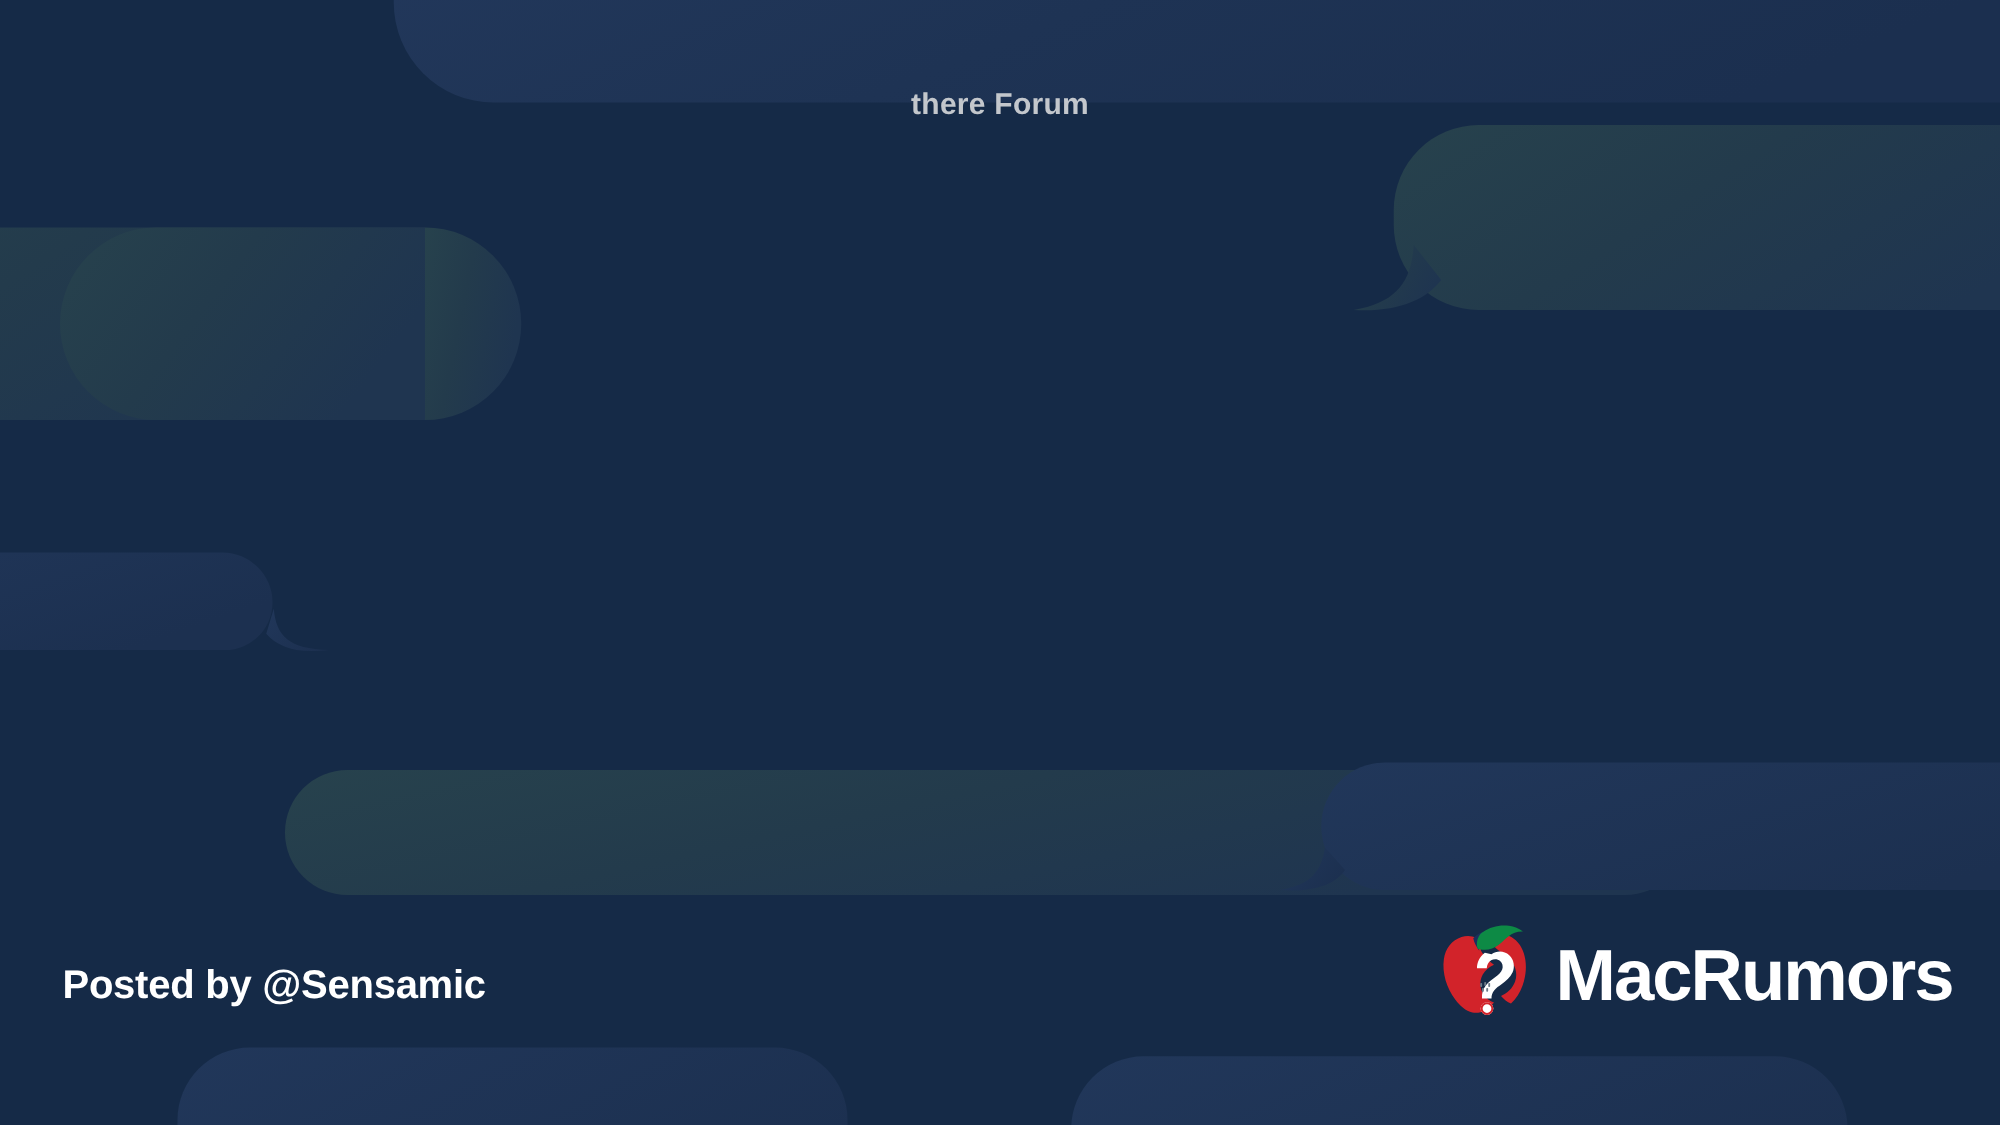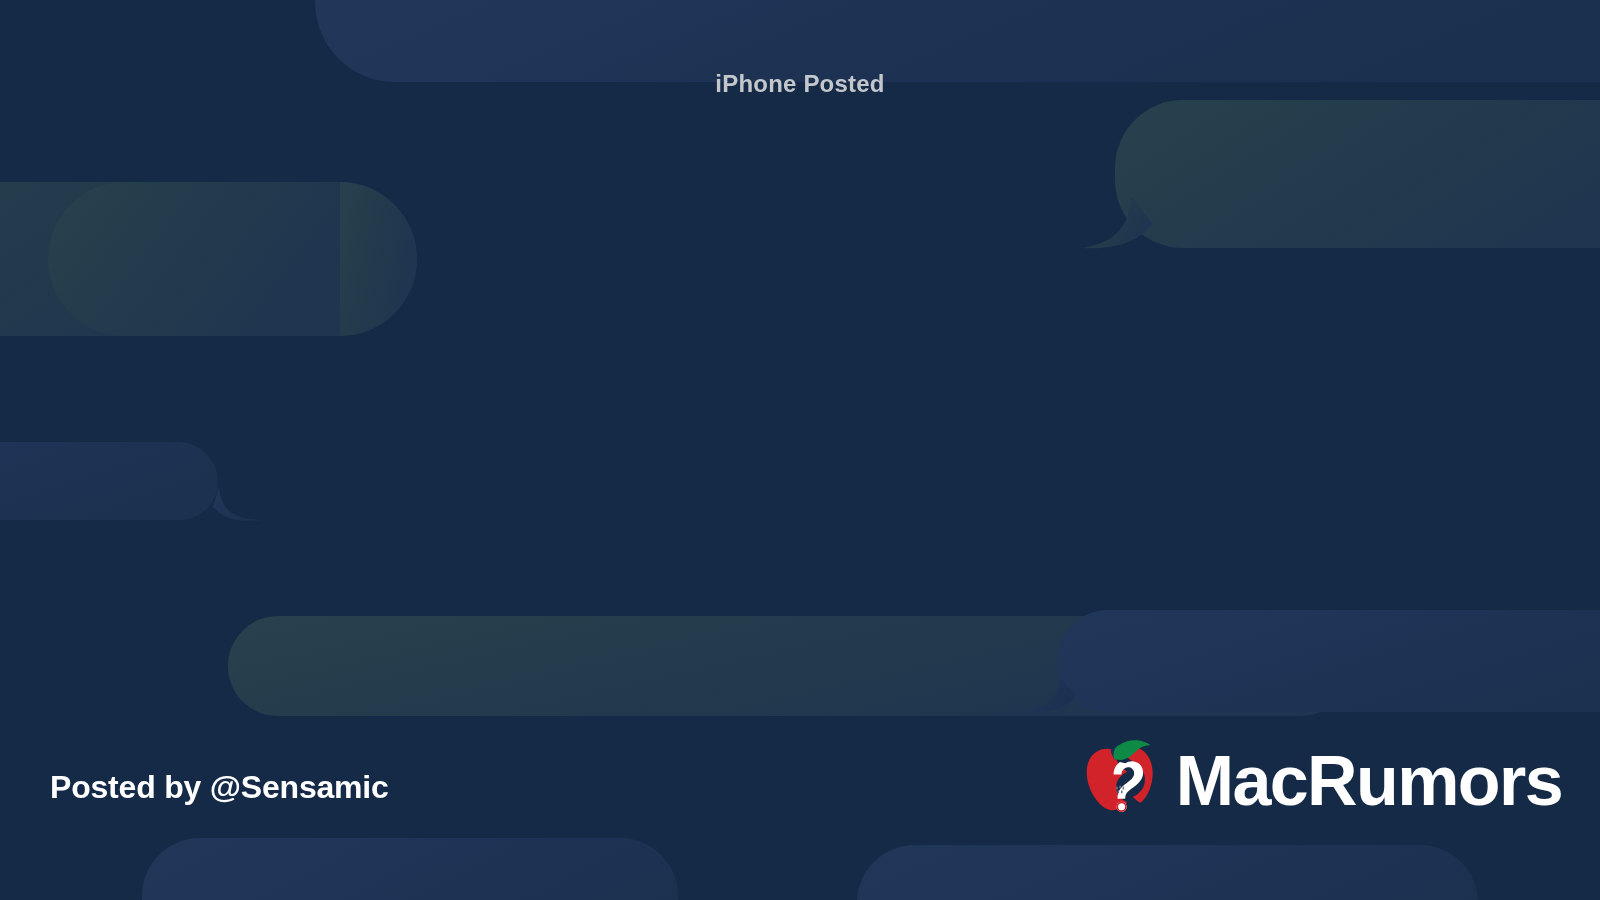--- a/index.html
+++ b/index.html
@@ -71,21 +71,21 @@
     right: 38px;
     top: 736px;
     height: 86px;
     display: flex;
     align-items: center;
     gap: 4px;
   }
   #brand-mark { width: 74px; height: 86px; display: block; }
   #brand-word {
     color: #ffffff;
-    font-size: 70px;
+    font-size: 58px;
     font-weight: bold;
     letter-spacing: -1.6px;
     line-height: 1;
     position: relative;
     top: 2px;
     margin-left: 16px;
   }
 </style>
 </head>
 <body>
@@ -140,21 +140,21 @@
     </g>
 
     <g>
       <path d="M 200 838 H 620 a 58 58 0 0 1 58 58 V 980 H 142 V 896 a 58 58 0 0 1 58 -58 Z" fill="url(#gnavy2)"></path>
     </g>
     <g>
       <path d="M 915 845 H 1420 a 58 58 0 0 1 58 58 V 980 H 857 V 903 a 58 58 0 0 1 58 -58 Z" fill="url(#gnavy2)"></path>
     </g>
   </svg>
 
-  <div id="forum-label">iPhone Posted</div>
+  <div id="forum-label">there Forum</div>
 
 
   <div id="posted-by">Posted by @Sensamic</div>
 
   <div id="brand">
     <svg id="brand-mark" viewBox="0 0 74 86" xmlns="http://www.w3.org/2000/svg" aria-hidden="true">
 
       <path d="M36.5 17.5c-4.6-4.3-11.3-5.8-17.3-3.9C11.5 16 6.3 22.8 5.1 31.2c-1.6 11.3 2.3 23.5 9.2 32.6 3.6 4.8 8.3 9 13.6 10.2 3.6.8 7.2-.1 10.3-1.9 2.6-1.5 5-3.6 7-6.1-3.3-1.3-6.2-3.4-8.2-6.3-3.3-4.7-3.6-11.1-.8-16.1 2-3.6 5.3-6.2 9-7.9-2.8-2.2-5.6-4.6-7.9-7.4-1-1.2-1.9-2.5-2.6-3.9-.1-2.3.4-4.6 1.8-6.9z" fill="#d2232a"></path>
       <path d="M52.4 14.6c-3.7-1.1-7.7-.9-11.3.4 1.7 3.9 4.8 7 8.1 9.6 3.9 3.1 8.2 5.9 11 10 2.9 4.3 3.6 9.9 1.8 14.8-1.9 5.2-6.2 9.2-11.2 11.4 2.2 2.6 4.9 4.8 8 6 4.1-3.9 7.2-8.9 9.2-14.3 3-8.2 3.7-17.5 1.1-25.8-2-6.4-6.3-11.7-12.1-14.1-1.5-.6-3-1.1-4.6-1.4z" fill="#d2232a"></path>
 

